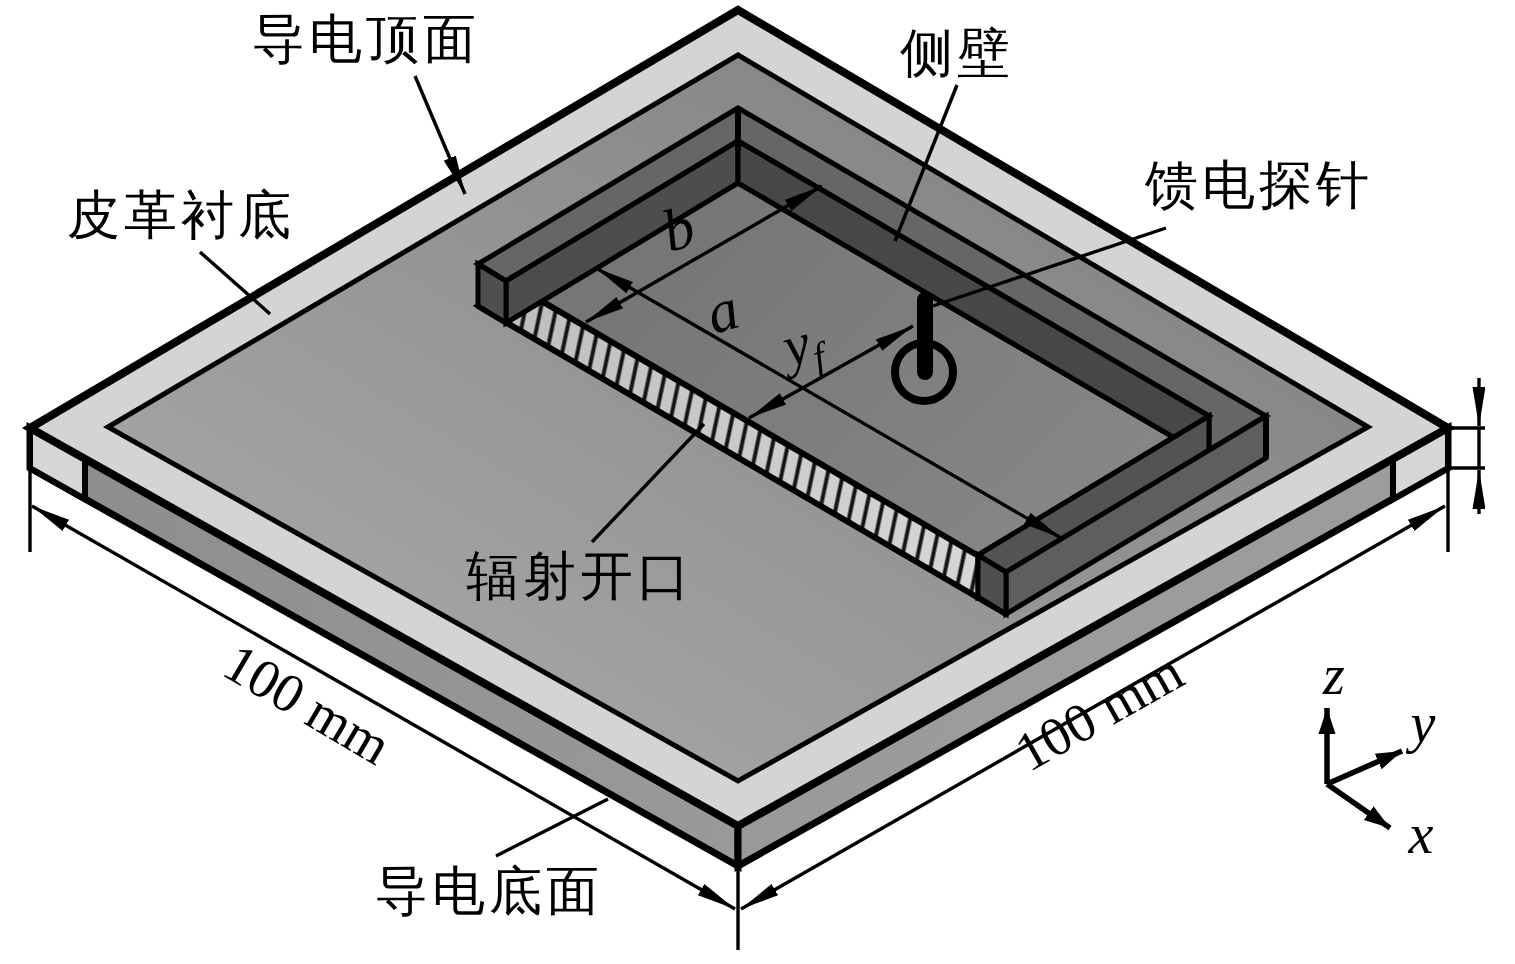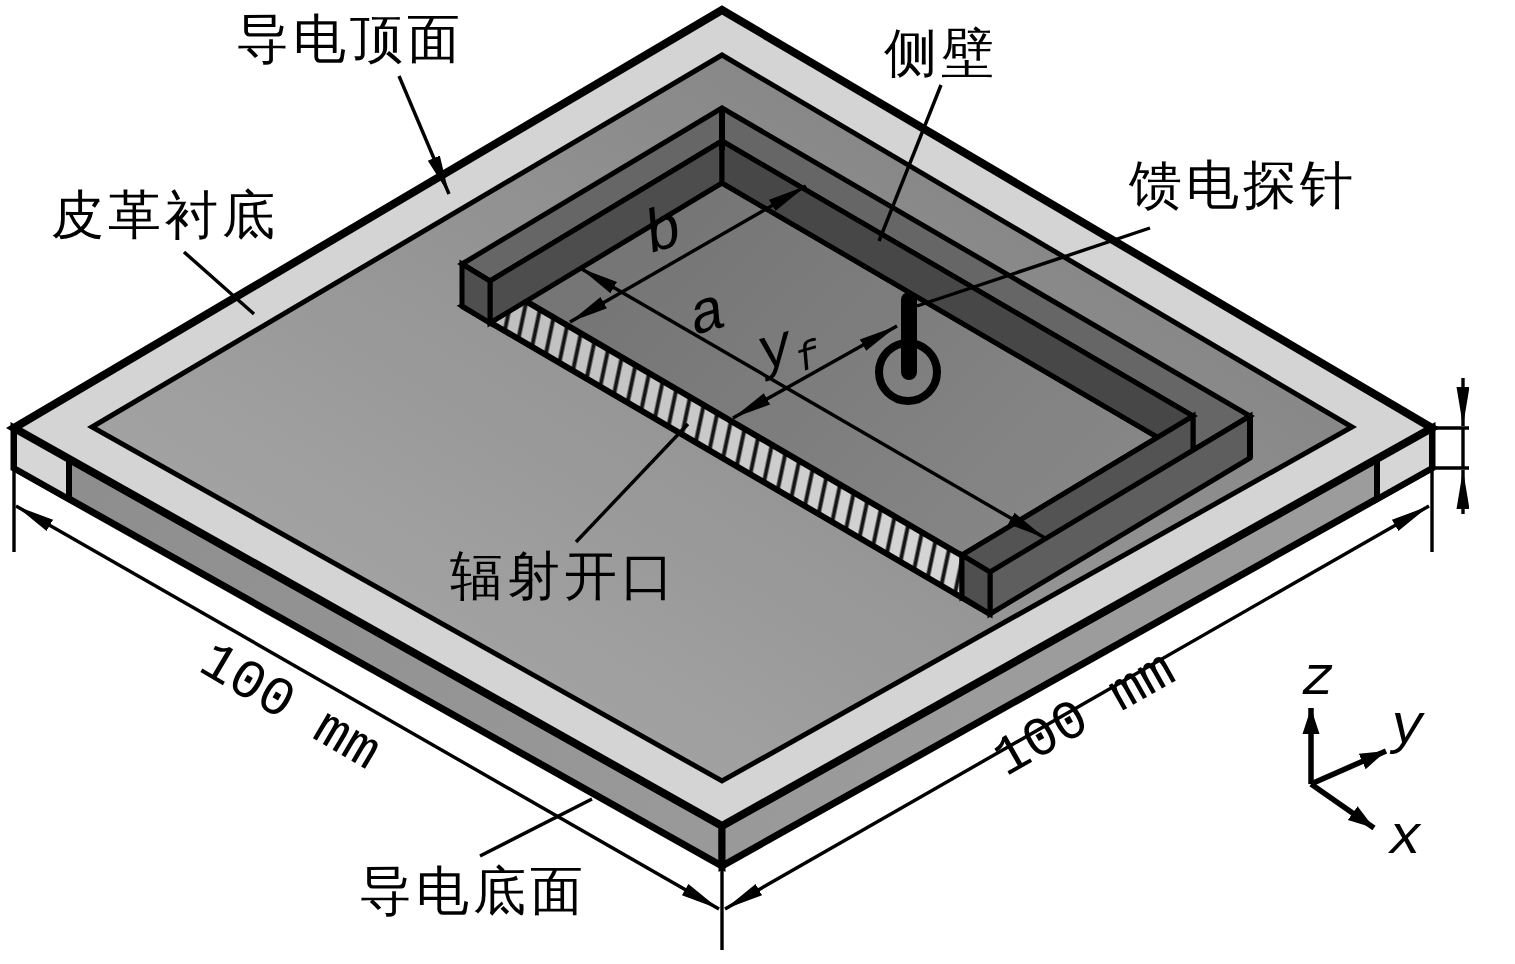--- a/index.html
+++ b/index.html
@@ -1,17 +1,17 @@
 <!DOCTYPE html>
 <html><head>
 <meta charset="utf-8">
 <style>
   html,body{margin:0;padding:0;background:#ffffff;}
   .stage{position:relative;width:1469px;height:964px;background:#ffffff;overflow:hidden;
-         font-family:Liberation Mono, monospace;}
+         font-family:Liberation Serif, serif;margin-left:16px;}
   svg{display:block;}
   text{fill:#000;}
   .cjk{font-size:53px;letter-spacing:4px;}
   .dim-italic{font-style:italic;font-size:60px;}
   .mm{font-size:55px;}
   .axis-lab{font-style:italic;font-size:56px;}
   .thin{stroke:#000;stroke-width:3.4;fill:none;}
   .bold6{stroke:#000;stroke-width:6;fill:none;}
 </style>
 </head>

